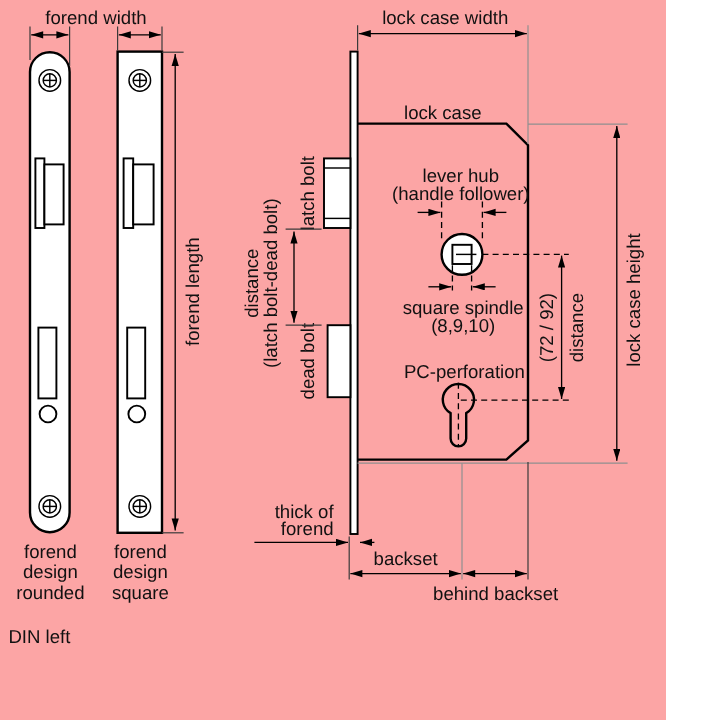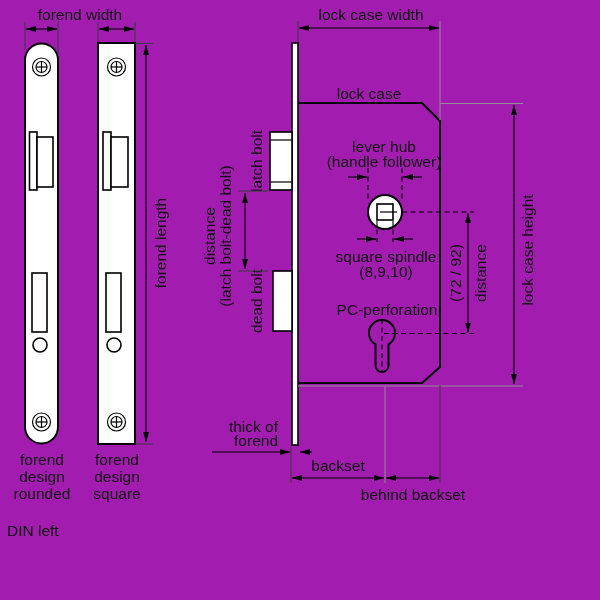--- a/index.html
+++ b/index.html
@@ -1,16 +1,16 @@
 <!DOCTYPE html>
 <html><head>
 <meta charset="utf-8">
 <style>
   html,body{margin:0;padding:0;background:#ffffff;}
-  .stage{width:600px;height:600px;position:relative;background:#a21caf;overflow:hidden;}
+  .stage{width:555px;height:600px;position:relative;background:#fca5a5;overflow:hidden;}
   svg{display:block;}
   text{font-family:"Liberation Sans","DejaVu Sans",sans-serif;font-size:15.5px;fill:#111;}
   .outline{stroke:#000;stroke-width:2;fill:#fff;}
   .outline-nf{stroke:#000;stroke-width:2;fill:none;}
   .part{stroke:#000;stroke-width:1.6;fill:#fff;}
   .thin{stroke:#000;stroke-width:1.2;fill:none;}
   .dim{stroke:#000;stroke-width:1.1;fill:none;}
   .ext{stroke:#8f8f8f;stroke-width:1;fill:none;}
   .extd{stroke:#3a3a3a;stroke-width:1;fill:none;}
   .dash{stroke:#000;stroke-width:1.1;fill:none;stroke-dasharray:5 3.5;}

